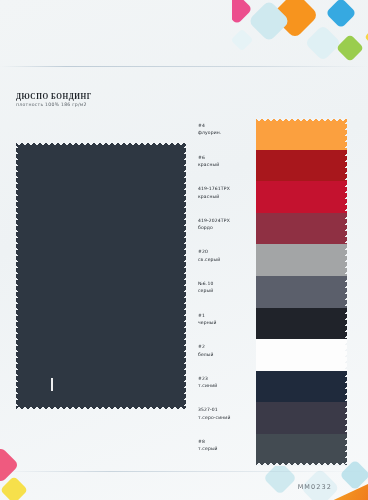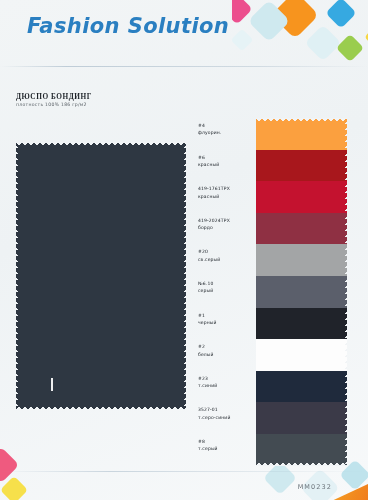--- a/index.html
+++ b/index.html
@@ -146,21 +146,20 @@
       <div class="deco" style="left: 48px; top: 14px; width: 28px; height: 28px; background: rgb(227, 241, 245); opacity: 1;"></div>
       <div class="deco" style="left: 86px; top: 4px; width: 22px; height: 22px; background: rgb(191, 227, 236); opacity: 1;"></div>
     </div>
   <div class="deco-wrap" id="deco-bottom-left">
       <div class="deco" style="left: 6px; top: 18px; width: 26px; height: 26px; background: rgb(239, 90, 127); opacity: 1;"></div>
       <div class="deco" style="left: -8px; top: 2px; width: 22px; height: 22px; background: rgb(127, 212, 216); opacity: 1;"></div>
       <div class="deco" style="left: 22px; top: 46px; width: 20px; height: 20px; background: rgb(246, 224, 75); opacity: 1;"></div>
     </div>
   <div class="deco-wrap" id="deco-left-mid"></div>
 
-  <div id="brand">Fashion Solution</div>
   <div id="header-rule"></div>
 
   <div id="article-title">ДЮСПО БОНДИНГ</div>
   <div id="article-spec">плотность 100% 186 гр/м2</div>
 
   <div id="main-swatch-wrap">
     <div id="main-swatch" style="background: rgb(46, 55, 66);"></div>
     <div class="zig-h top"></div>
     <div class="zig-h bottom"></div>
     <div class="zig-v left"></div>

